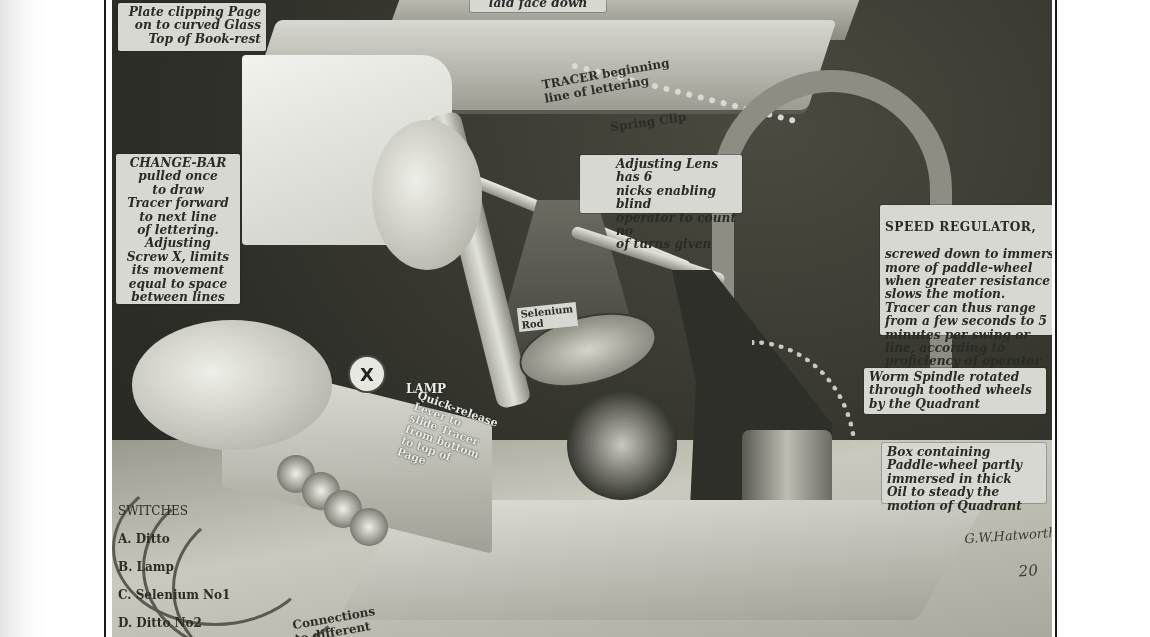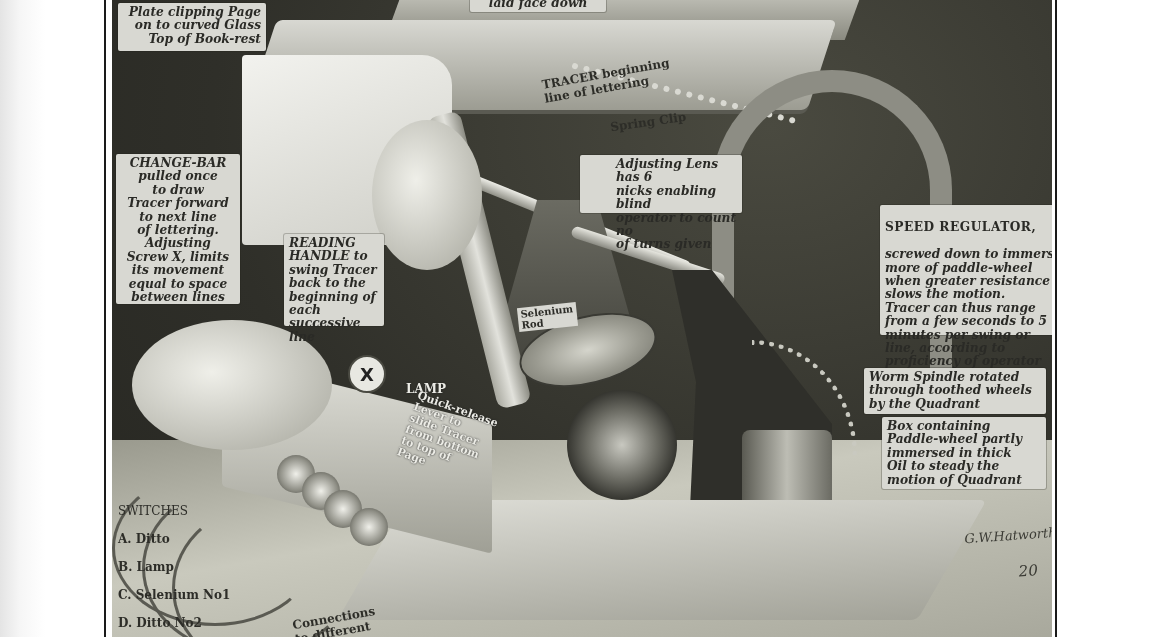--- a/index.html
+++ b/index.html
@@ -188,27 +188,20 @@
 to draw
 Tracer forward
 to next line
 of lettering.
 Adjusting
 Screw X, limits
 its movement
 equal to space
 between lines</div>
 
-  <div class="callout" style="left:172px;top:234px;width:100px;height:92px;">READING
-HANDLE to
-swing Tracer
-back to the
-beginning of
-each successive
-line</div>
 
   <div class="callout" style="left:468px;top:155px;width:162px;height:58px;padding-left:36px;">Adjusting Lens has 6
 nicks enabling blind
 operator to count no
 of turns given</div>
 
   <div class="callout" style="left:768px;top:205px;width:196px;height:130px;">
     <div class="title">SPEED REGULATOR,</div>
     <div>screwed down to immerse
 more of paddle-wheel
@@ -218,21 +211,21 @@
 from a few seconds to 5
 minutes per swing or
 line, according to
 proficiency of operator</div>
   </div>
 
   <div class="callout" style="left:752px;top:368px;width:182px;height:46px;">Worm Spindle rotated
 through toothed wheels
 by the Quadrant</div>
 
-  <div class="callout" style="left:770px;top:417px;width:164px;height:72px;">Box containing
+  <div class="callout" style="left:770px;top:443px;width:164px;height:60px;">Box containing
 Paddle-wheel partly
 immersed in thick
 Oil to steady the
 motion of Quadrant</div>
 
   <div class="label-plain" style="left:406px;top:305px;font-size:10px;line-height:11px;background:#d8d8d2;padding:1px 3px;transform:rotate(-6deg);">Selenium
 Rod</div>
 
   <div class="label-plain label-light" style="left:294px;top:382px;">LAMP</div>
 

